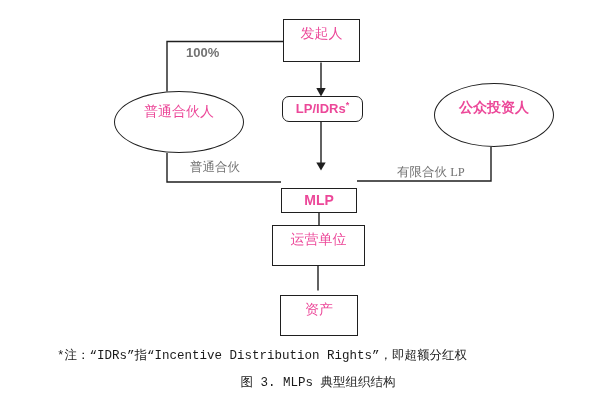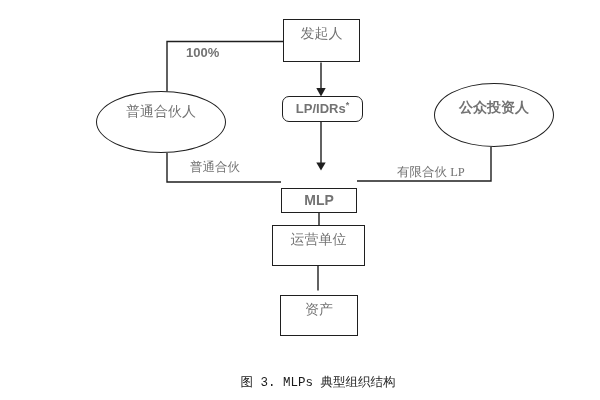--- a/index.html
+++ b/index.html
@@ -24,21 +24,21 @@
   }
   .node {
     position: absolute;
     box-sizing: border-box;
     border: 1.4px solid #1f1f1f;
     background: #ffffff;
     text-align: center;
     font-family: "Liberation Serif", serif;
     font-size: 14px;
     line-height: 1.1;
-    color: #737373;
+    color: #ec4899;
   }
   .node.rect-tall { padding-top: 6px; }
   .node.rect-short {
     display: flex;
     align-items: center;
     justify-content: center;
   }
   .node.ellipse { border-radius: 50%; }
   .latin {
     font-family: "Liberation Sans", sans-serif;
@@ -113,30 +113,31 @@
   </div>
 
   <div class="node rect-tall" style="left:272px; top:225px; width:93px; height:41px;">
     <span>运营单位</span>
   </div>
 
   <div class="node rect-tall" style="left:280px; top:295px; width:78px; height:41px;">
     <span>资产</span>
   </div>
 
-  <div class="node ellipse" style="left:96px; top:91px; width:130px; height:62px; padding-top:12px;">
+  <div class="node ellipse" style="left:114px; top:91px; width:130px; height:62px; padding-top:12px;">
     <span>普通合伙人</span>
   </div>
 
   <div class="node ellipse" style="left:434px; top:83px; width:120px; height:64px; padding-top:16px;font-weight:bold;">
     <span>公众投资人</span>
   </div>
 
   <span class="edge-label pct" style="left:186px; top:45px;">100%</span>
 
   <span class="edge-label" style="left:190px; top:159px;">普通合伙</span>
 
   <span class="edge-label" style="left:397px; top:164px;">有限合伙 LP</span>
 
+  <span id="footnote" class="note-text">*注：“IDRs”指“Incentive Distribution Rights”，即超额分红权</span>
 
   <span id="caption" class="note-text">图 3. MLPs 典型组织结构</span>
 
 </div>
 
 </body></html>

